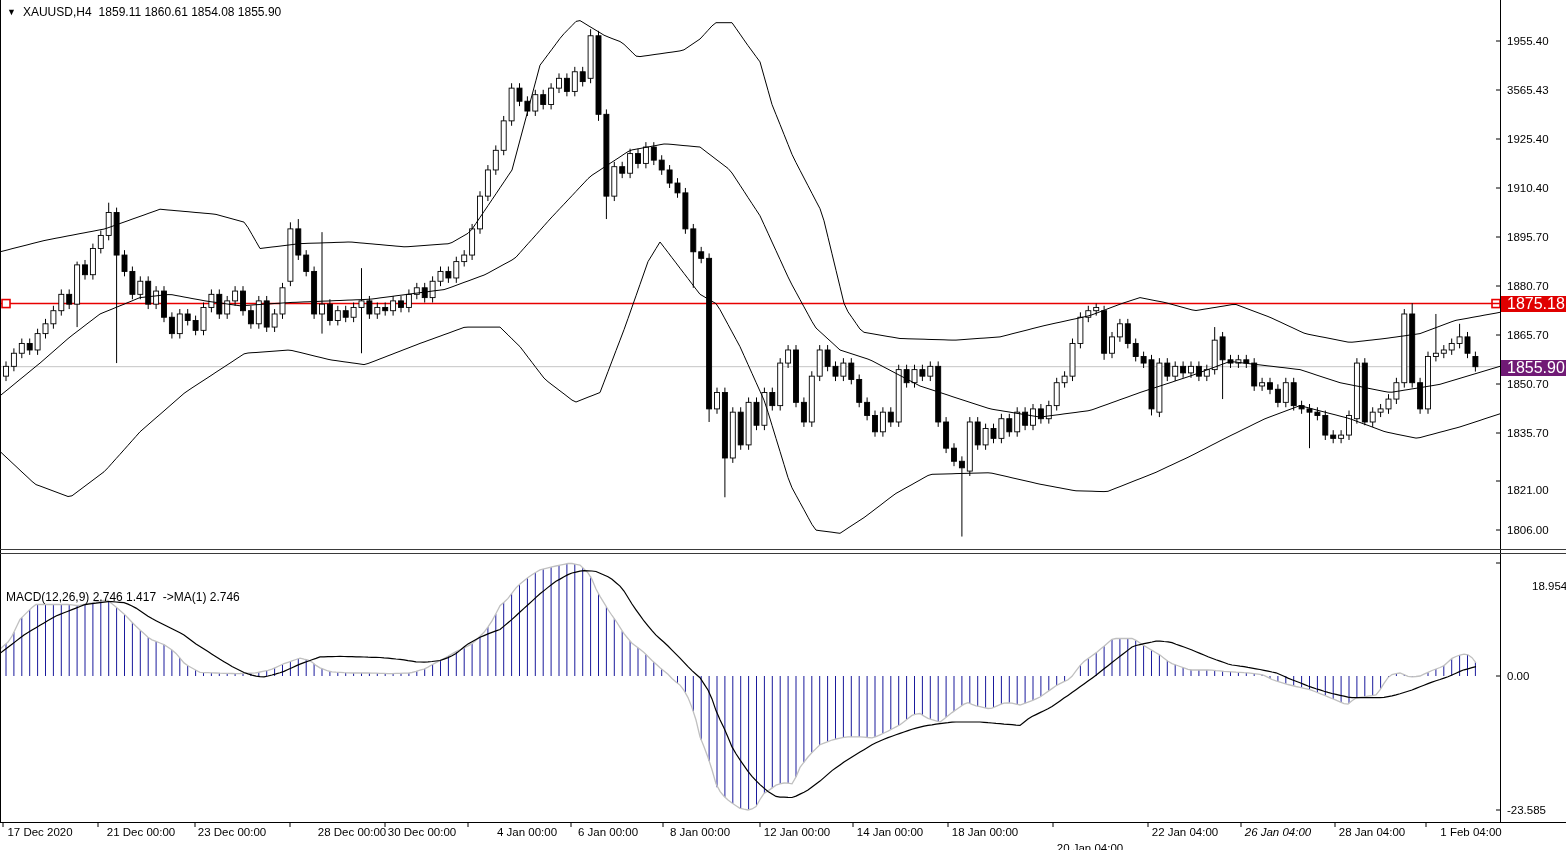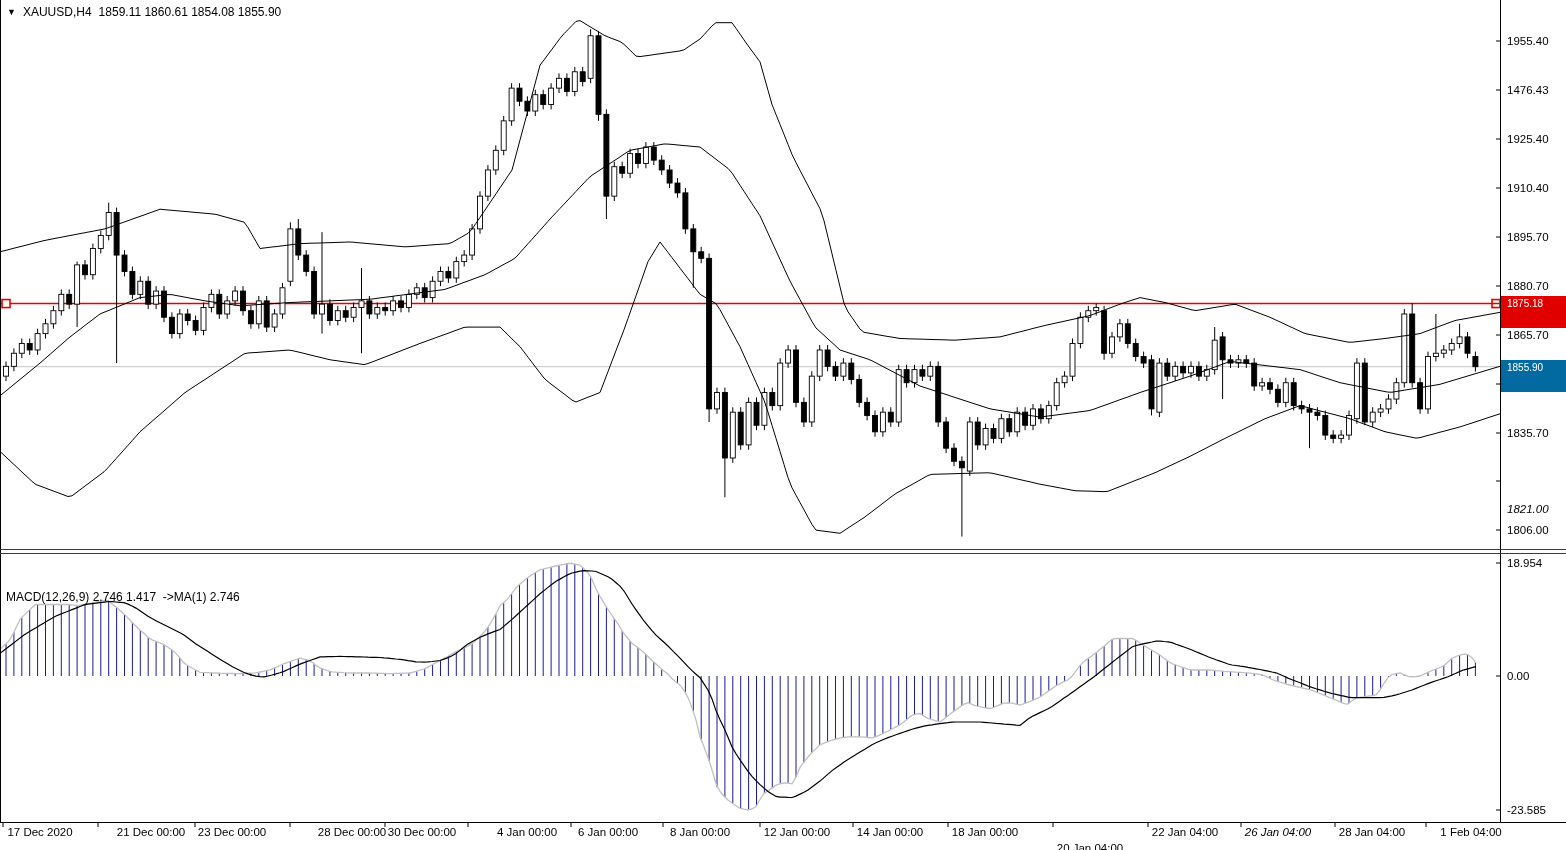--- a/index.html
+++ b/index.html
@@ -4,22 +4,22 @@
 <style>
   html,body{margin:0;padding:0;background:#fff;}
   #app{position:relative;width:1566px;height:850px;background:#ffffff;overflow:hidden;
        font-family:"Liberation Sans", sans-serif;color:#000;}
   #chart-svg{position:absolute;left:0;top:0;}
   .hdr{position:absolute;left:7px;top:5px;font-size:12px;white-space:pre;
        display:flex;align-items:center;gap:7px;}
   .tri{font-size:9px;line-height:12px;}
   .macd-lbl{position:absolute;left:6px;top:558px;font-size:12px;white-space:pre;margin-top:32px;}
   .ptick{position:absolute;left:1507px;font-size:11.5px;transform:translateY(-50%);}
-  .badge{position:absolute;left:1501px;width:65px;height:32px;line-height:16px;
-         font-size:10px;color:#fff;padding-left:6px;box-sizing:border-box;}
+  .badge{position:absolute;left:1501px;width:65px;height:16px;line-height:16px;
+         font-size:16px;color:#fff;padding-left:6px;box-sizing:border-box;}
   .tlabel{position:absolute;top:826px;font-size:11.5px;transform:translateX(-50%);white-space:nowrap;}
 </style>
 </head>
 <body>
 
 <div id="app">
 
   <svg id="chart-svg" width="1566" height="850">
       <line x1="0" y1="366.67345" x2="1500" y2="366.67345" stroke="#c6c6c6" stroke-width="1"></line>
       <line x1="0" y1="303.56808200000006" x2="1500" y2="303.56808200000006" stroke="#e80000" stroke-width="1.6"></line>
@@ -633,52 +633,52 @@
     </svg>
 
   <div class="hdr">
     <span class="tri">▼</span><span>XAUUSD,H4</span><span>1859.11 1860.61 1854.08 1855.90</span>
   </div>
 
   <div class="macd-lbl">MACD(12,26,9) 2.746 1.417  -&gt;MA(1) 2.746</div>
 
   <div id="price-axis">
       <div class="ptick" style="top: 41px;">1955.40</div>
-      <div class="ptick" style="top: 90px;">1476.43</div>
+      <div class="ptick" style="top: 90px;">3565.43</div>
       <div class="ptick" style="top: 139px;">1925.40</div>
       <div class="ptick" style="top: 188px;">1910.40</div>
       <div class="ptick" style="top: 237px;">1895.70</div>
       <div class="ptick" style="top: 286px;">1880.70</div>
       <div class="ptick" style="top: 335px;">1865.70</div>
       <div class="ptick" style="top: 384px;">1850.70</div>
       <div class="ptick" style="top: 433px;">1835.70</div>
-      <div class="ptick" style="top: 509px; font-style: italic;">1821.00</div>
+      <div class="ptick" style="top: 490px;">1821.00</div>
       <div class="ptick" style="top: 530px;">1806.00</div>
     </div>
   <div id="macd-axis">
-      <div class="ptick" style="top: 563px;">18.954</div>
+      <div class="ptick" style="top: 586px; margin-left: 25px;">18.954</div>
       <div class="ptick" style="top: 676px;">0.00</div>
       <div class="ptick" style="top: 810px;">-23.585</div>
     </div>
   <div id="time-axis">
       <div class="tlabel" style="left: 40px;">17 Dec 2020</div>
-      <div class="tlabel" style="left: 151px;">21 Dec 00:00</div>
+      <div class="tlabel" style="left: 141px;">21 Dec 00:00</div>
       <div class="tlabel" style="left: 232px;">23 Dec 00:00</div>
       <div class="tlabel" style="left: 327px; margin-left: 25px;">28 Dec 00:00</div>
       <div class="tlabel" style="left: 422px;">30 Dec 00:00</div>
       <div class="tlabel" style="left: 505px; margin-left: 22px;">4 Jan 00:00</div>
       <div class="tlabel" style="left: 608px;">6 Jan 00:00</div>
       <div class="tlabel" style="left: 700px;">8 Jan 00:00</div>
       <div class="tlabel" style="left: 797px;">12 Jan 00:00</div>
       <div class="tlabel" style="left: 890px;">14 Jan 00:00</div>
       <div class="tlabel" style="left: 985px;">18 Jan 00:00</div>
       <div class="tlabel" style="left: 1090px; margin-top: 16px;">20 Jan 04:00</div>
       <div class="tlabel" style="left: 1185px;">22 Jan 04:00</div>
       <div class="tlabel" style="left: 1278px; font-style: italic;">26 Jan 04:00</div>
       <div class="tlabel" style="left: 1372px;">28 Jan 04:00</div>
       <div class="tlabel" style="left: 1463px; margin-left: 8px;">1 Feb 04:00</div>
     </div>
   <div id="badges">
       <div class="badge" style="top: 296px; background: rgb(224, 0, 0);">1875.18</div>
-      <div class="badge" style="top: 360px; background: #0369a1;">1855.90</div>
+      <div class="badge" style="top: 360px; background: #701a75;">1855.90</div>
     </div>
 
 </div>
 
 </body></html>

